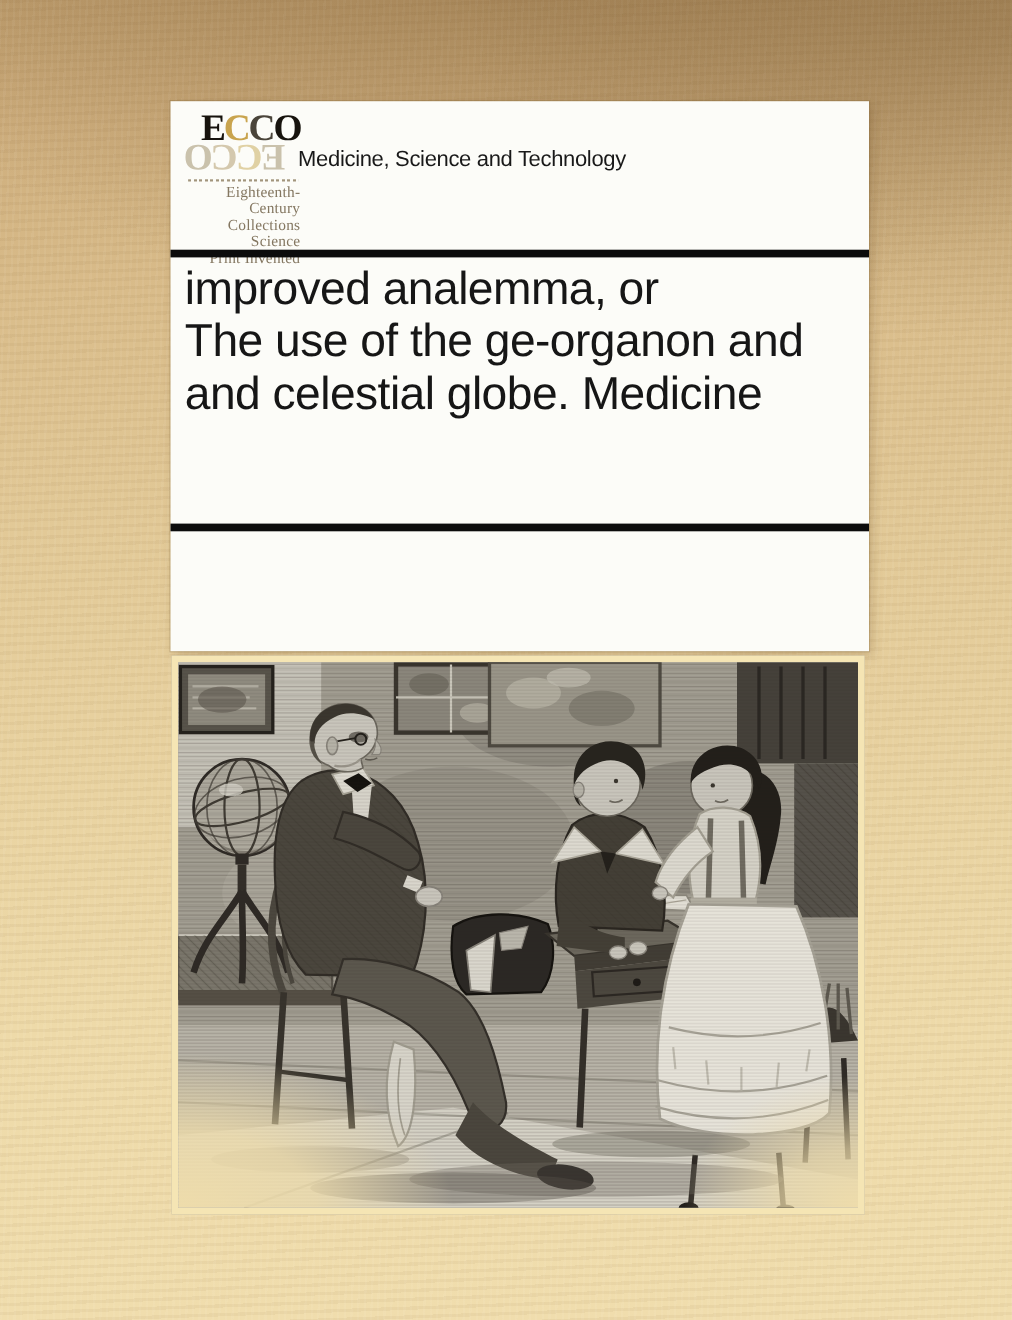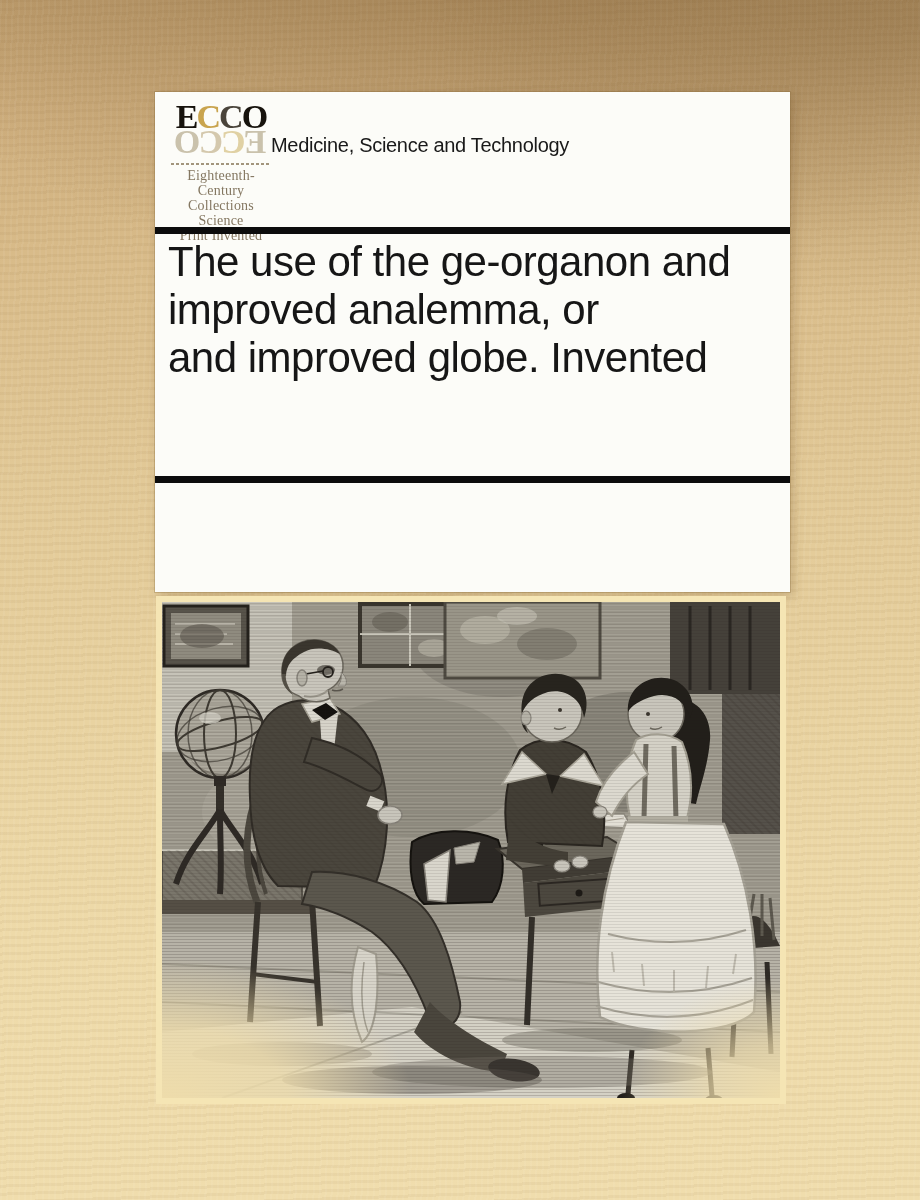--- a/index.html
+++ b/index.html
@@ -11,21 +11,21 @@
       radial-gradient(90% 40% at 100% 2%, rgba(70,45,15,.20), rgba(70,45,15,0) 60%),
       repeating-linear-gradient(92deg, rgba(255,255,255,.05) 0 2px, rgba(0,0,0,0) 2px 6px),
       repeating-linear-gradient(178deg, rgba(120,85,40,.06) 0 3px, rgba(0,0,0,0) 3px 8px),
       linear-gradient(180deg,#bf9e6e 0%,#ceae7d 10%,#d9bc8a 22%,#e2c997 40%,#e9d3a1 60%,#eedaa9 78%,#f0ddad 100%);
   }
   .card{
     position:absolute;left:155px;top:92px;width:635px;height:500px;
     background:#fcfcf8;
     box-shadow:0 0 0 1px rgba(130,100,50,.28), 3px 4px 10px rgba(110,80,40,.28);
   }
-  .logo{position:absolute;left:14px;top:8px;width:104px;text-align:center;
+  .logo{position:absolute;left:14px;top:8px;width:104px;text-align:right;
     font-family:"Liberation Serif",serif;}
   .ecco{font-size:34px;font-weight:600;letter-spacing:-2px;line-height:1;color:#17130d;}
   .ecco .lc1{color:#c9a44e;}
   .ecco .lc2{color:#4a443a;}
   .ecco.mirror{transform:rotate(180deg);margin-top:-9px;opacity:.85;}
   .ecco.mirror .le,.ecco.mirror .lo{color:#c2b89f;}
   .ecco.mirror .lc1{color:#dcca96;}
   .ecco.mirror .lc2{color:#cec0a0;}
   .logo-rule{width:100px;height:2px;margin:4px auto 3px;
     background:repeating-linear-gradient(90deg,#a2957c 0 3px,transparent 3px 5px);}
@@ -59,23 +59,23 @@
         <div>Collections Science</div>
         <div>Print Invented</div>
       </div>
     </div>
 
     <div class="category">Medicine, Science and Technology</div>
 
     <div class="rule rule1"></div>
 
     <div class="title">
+      <div>improved analemma, or</div>
       <div>The use of the ge-organon and</div>
-      <div>improved analemma, or</div>
-      <div>and improved globe. Invented</div>
+      <div>and celestial globe. Medicine</div>
     </div>
 
     <div class="rule rule2"></div>
 
   </div>
 
   <div class="illus-frame">
     <svg width="618" height="496" viewBox="0 0 618 496" xmlns="http://www.w3.org/2000/svg">
       <defs>
         <pattern id="hx" width="4" height="4" patternUnits="userSpaceOnUse">

